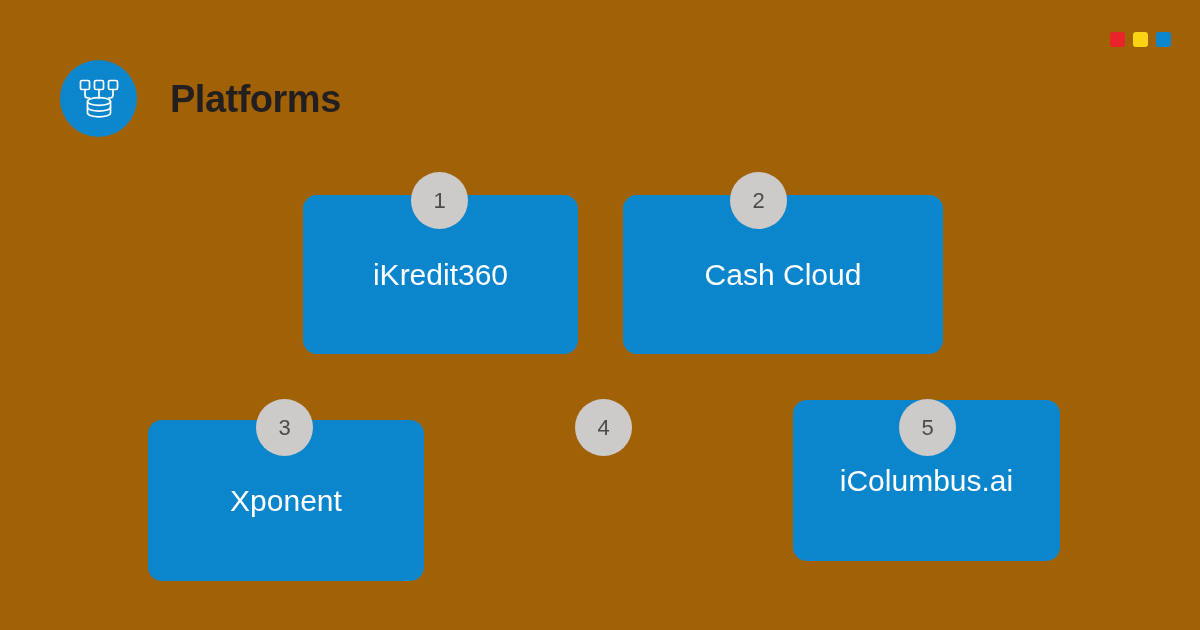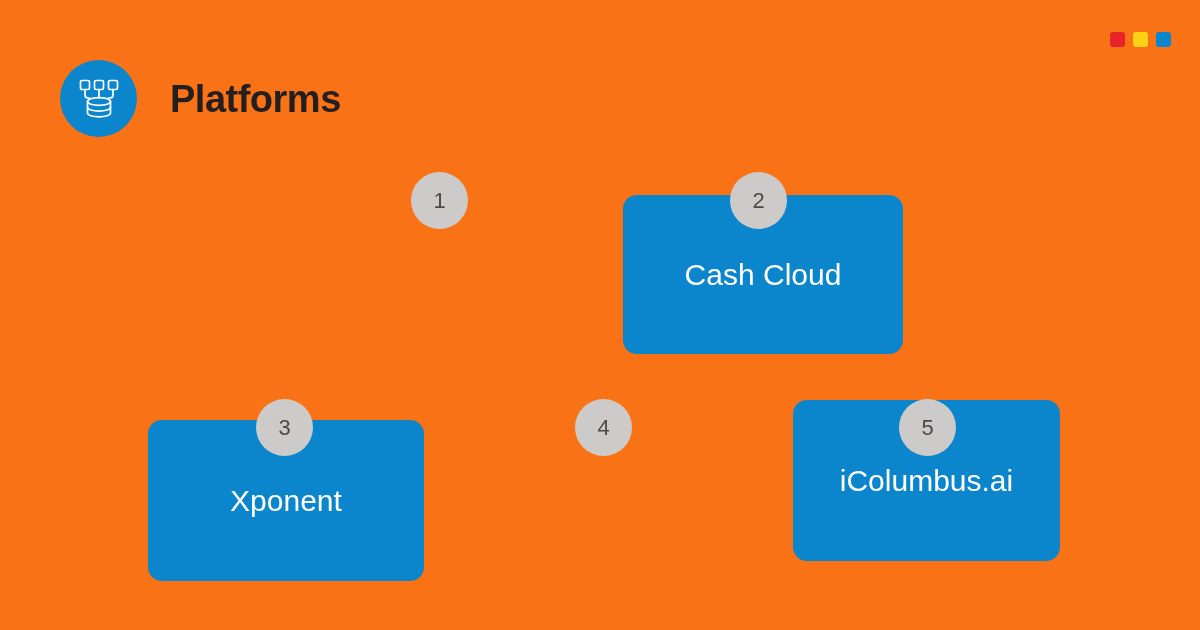--- a/index.html
+++ b/index.html
@@ -10,21 +10,21 @@
     width: 1200px;
     height: 630px;
     background: #fefefe;
     font-family: "Liberation Sans", sans-serif;
     overflow: hidden;
   }
   .slide {
     position: relative;
     width: 1200px;
     height: 630px;
-    background: #f97316;
+    background: #a16207;
   }
 
   
   .brand-dots {
     position: absolute;
     top: 32px;
     left: 1110px;
     display: flex;
     gap: 8px;
   }
@@ -97,21 +97,21 @@
     justify-content: center;
     color: #4d4a48;
     font-size: 22px;
     line-height: 1;
     z-index: 3;
   }
 
   
   #card-1 { left: 303px; top: 195px; width: 275px; height: 159px; }
   #badge-1 { left: 411px; top: 172px; }
-  #card-2 { left: 623px; top: 195px; width: 280px; height: 159px; }
+  #card-2 { left: 623px; top: 195px; width: 320px; height: 159px; }
   #badge-2 { left: 730px; top: 172px; }
 
   
   #card-3 { left: 148px; top: 420px; width: 276px; height: 161px; }
   #badge-3 { left: 256px; top: 399px; }
   #card-4 { left: 470px; top: 420px; width: 270px; height: 161px; }
   #badge-4 { left: 575px; top: 399px; }
   #card-5 { left: 793px; top: 400px; width: 267px; height: 161px; }
   #badge-5 { left: 899px; top: 399px; }
 </style>
@@ -139,20 +139,23 @@
         <path d="M37 13.5 v5.5 a3 3 0 0 1 -3 3 h-1.5"></path>
 
         <ellipse cx="23" cy="25.5" rx="11.5" ry="3.8"></ellipse>
         <path d="M11.5 25.5 v11.5 c0 2.1 5.15 3.8 11.5 3.8 s11.5 -1.7 11.5 -3.8 v-11.5"></path>
         <path d="M11.5 31.3 c0 2.1 5.15 3.8 11.5 3.8 s11.5 -1.7 11.5 -3.8"></path>
       </svg>
     </div>
     <div class="header-title">Platforms</div>
   </div>
 
+  <div class="card" id="card-1">
+    <div class="card-label">iKredit360</div>
+  </div>
   <div class="card-badge" id="badge-1">1</div>
 
   <div class="card" id="card-2">
     <div class="card-label">Cash Cloud</div>
   </div>
   <div class="card-badge" id="badge-2">2</div>
 
   <div class="card" id="card-3">
     <div class="card-label">Xponent</div>
   </div>

